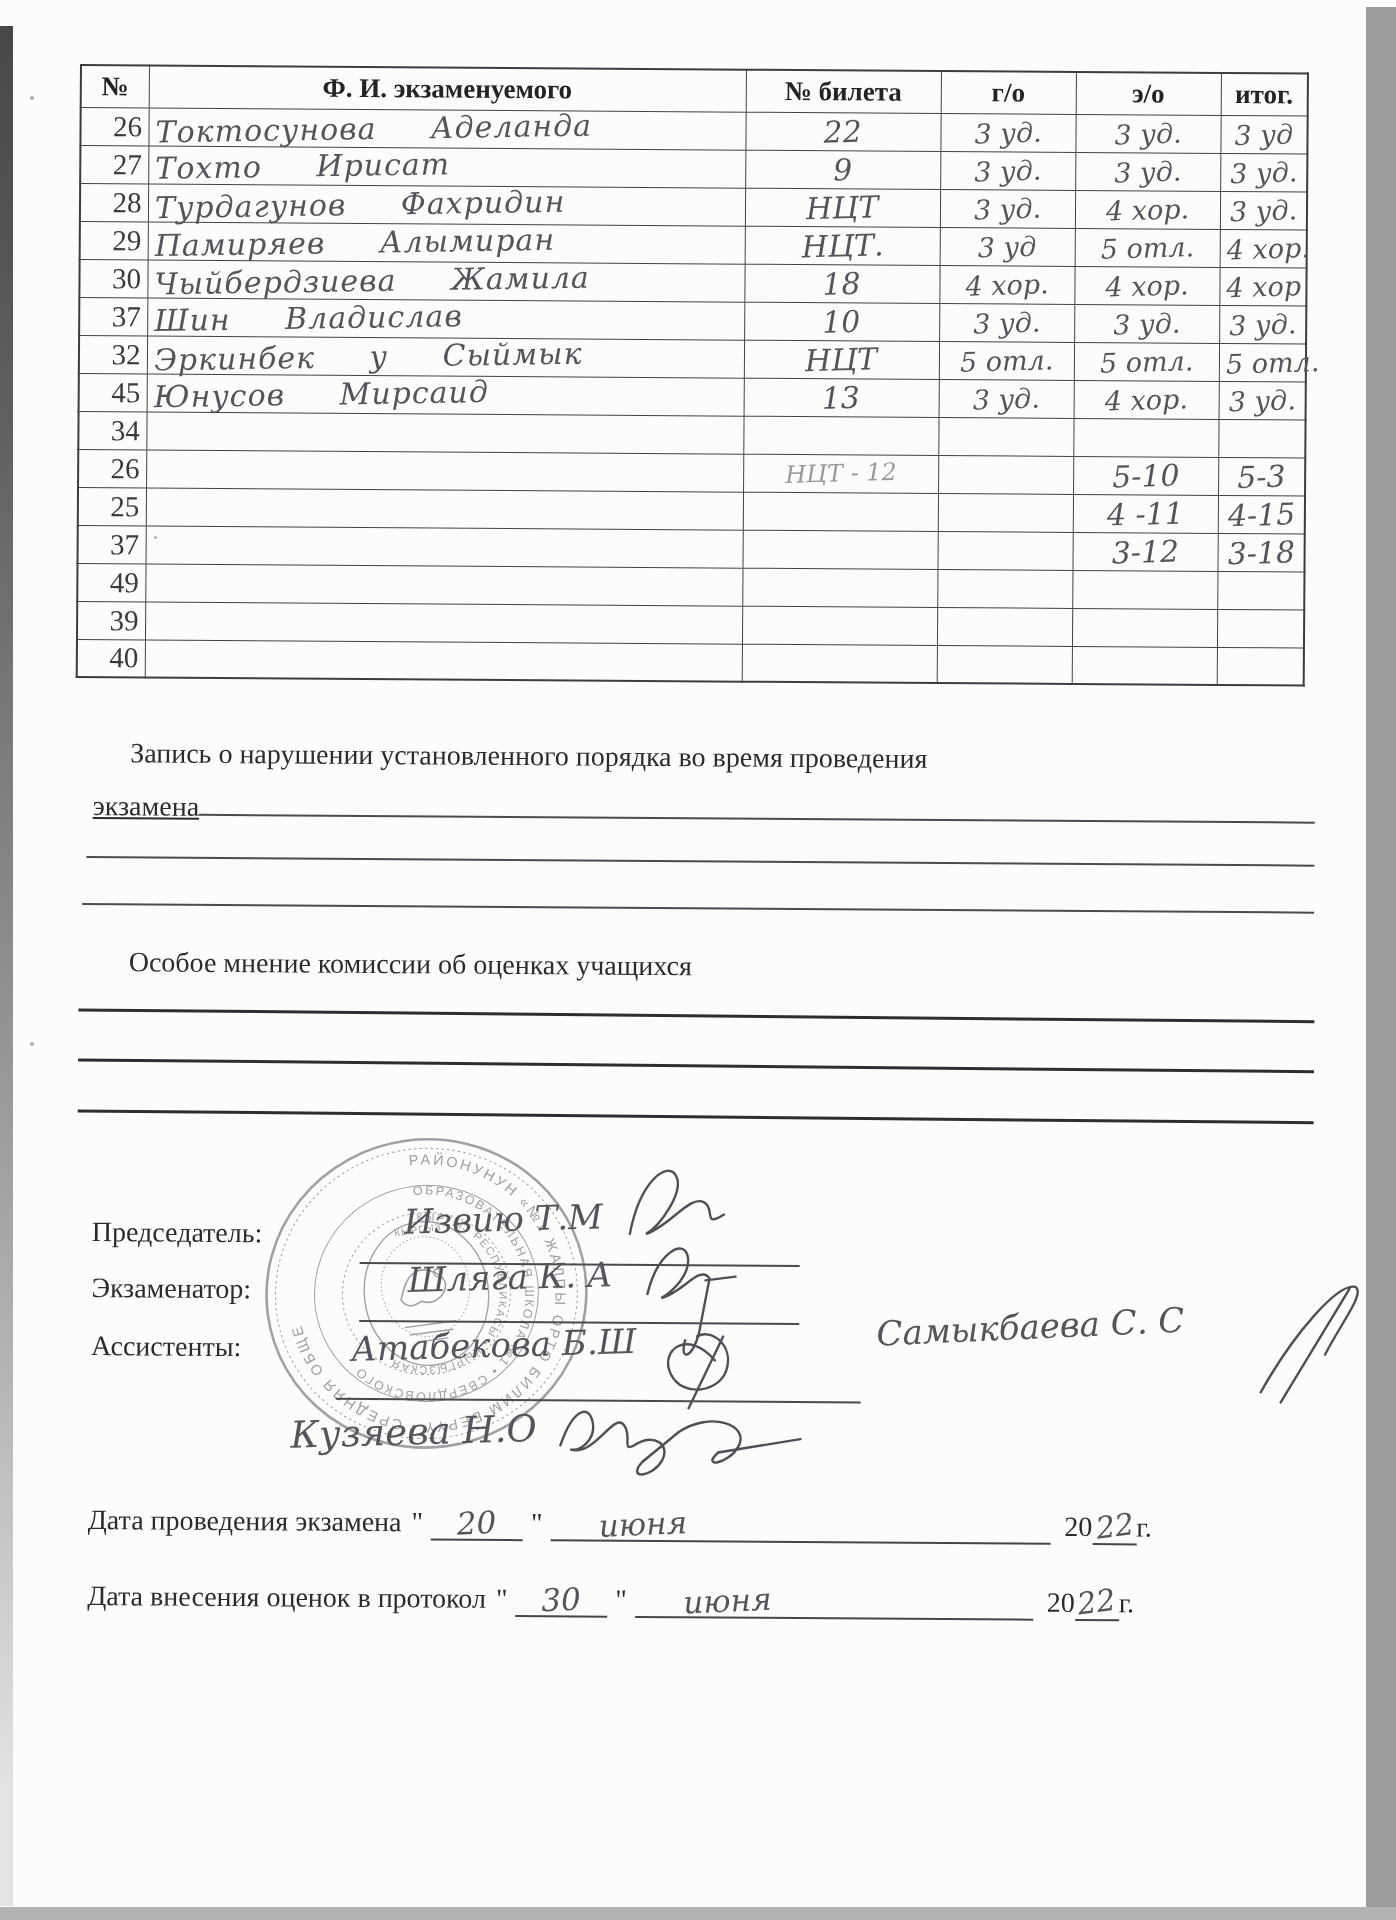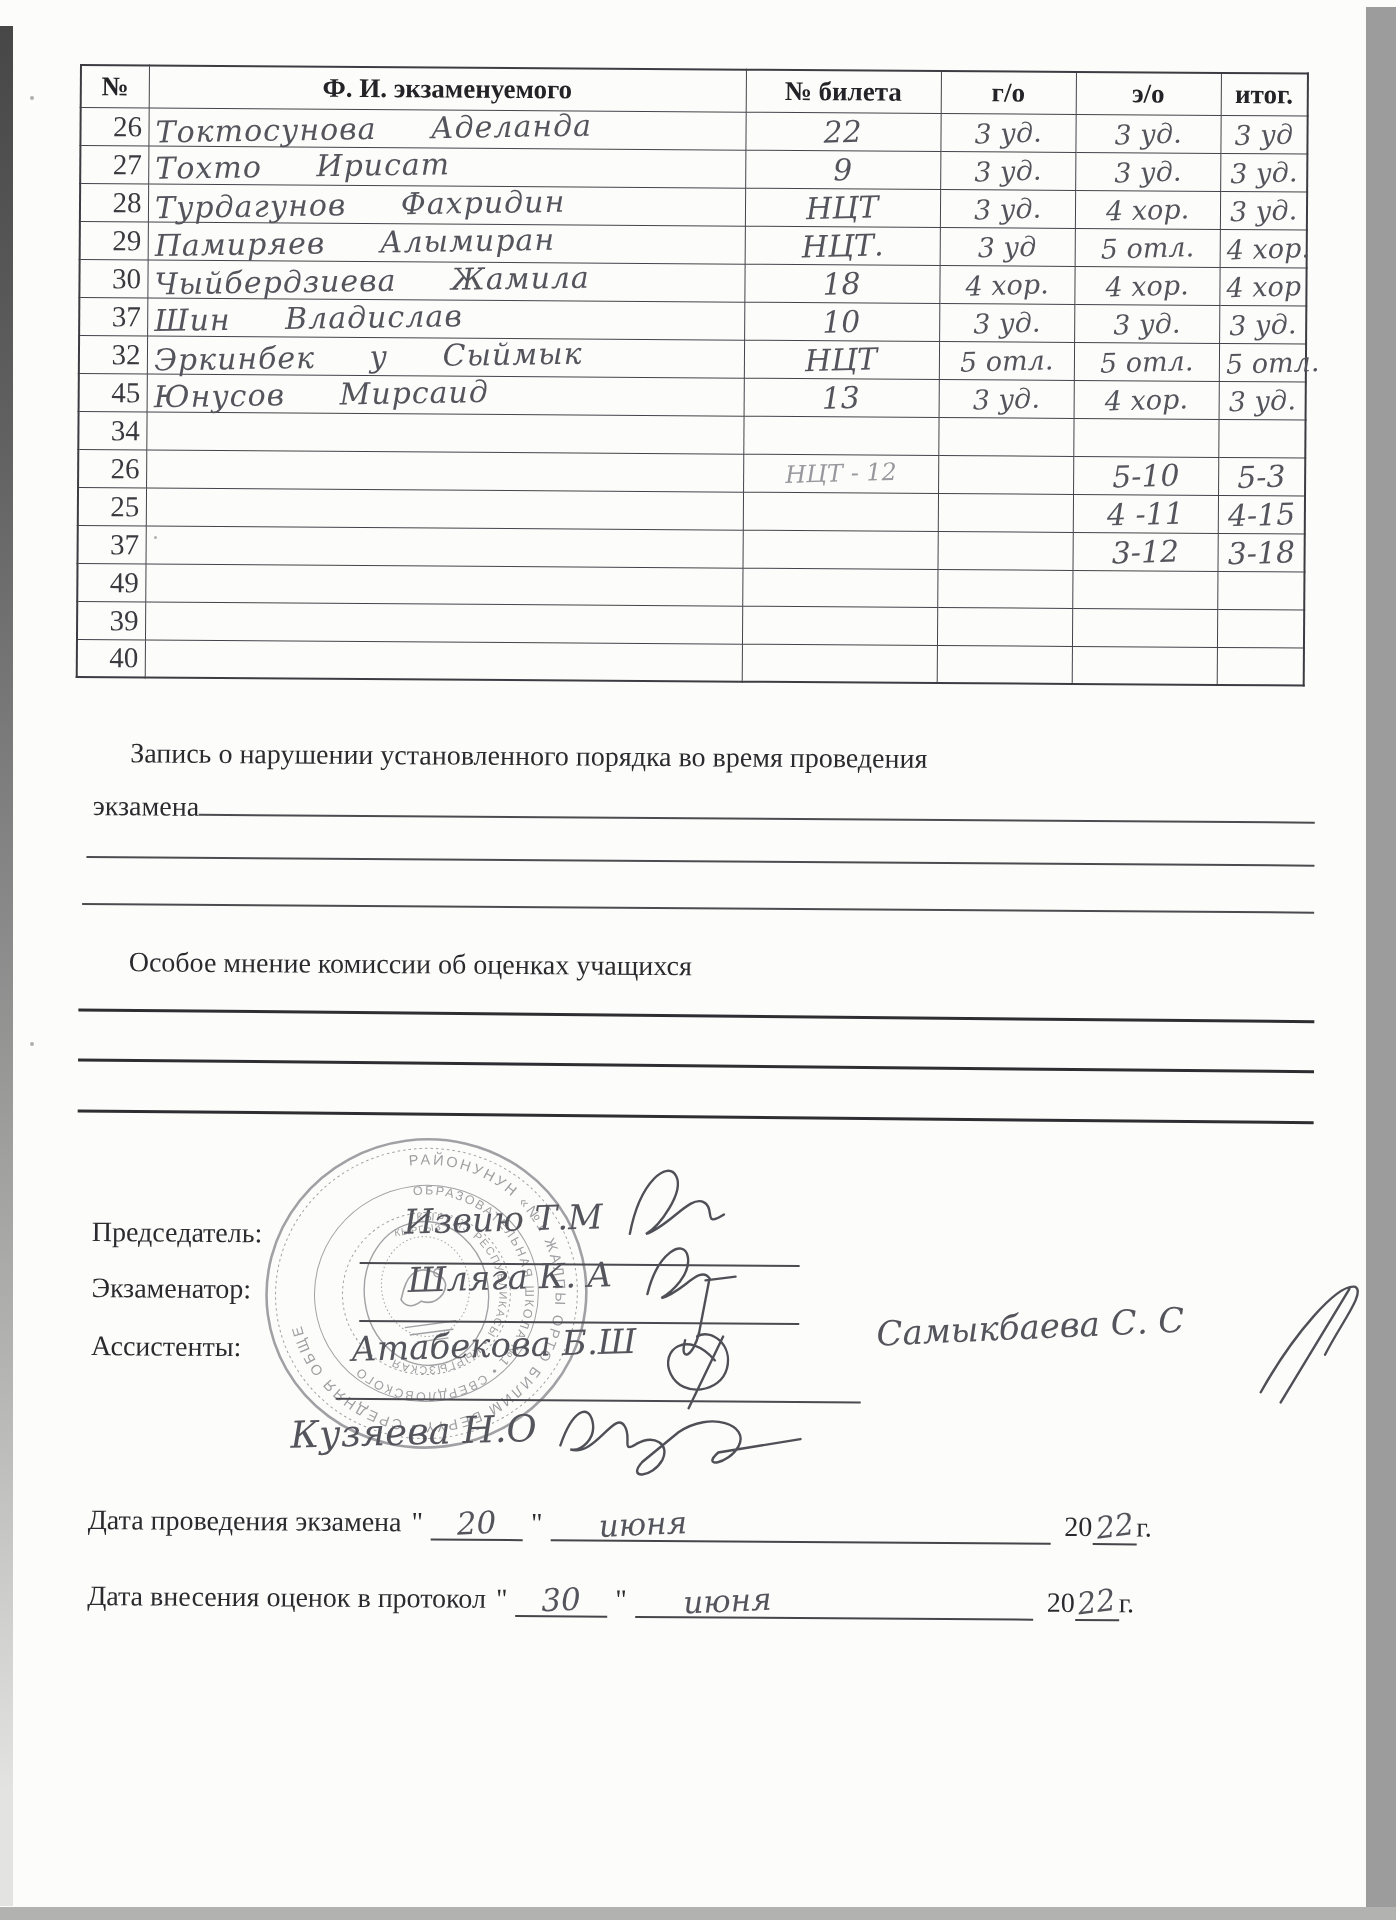--- a/index.html
+++ b/index.html
@@ -207,21 +207,21 @@
           <td class="ticket"><span class="hw"></span></td>
           <td class="go"><span class="hw"></span></td>
           <td class="eo"><span class="hw"></span></td>
           <td class="tot"><span class="hw"></span></td>
         </tr>
       </tbody>
     </table>
 
     <div class="printed" style="left:135px;top:737px;">Запись о нарушении установленного порядка во время проведения</div>
     <div class="fill-row" style="left:98px;top:779px;width:1222px;">
-      <span class="printed" style="position:static;">экзамена</span>
+      <span class="printed" style="position:static;text-decoration:underline;">экзамена</span>
       <span class="tail"></span>
     </div>
     <div class="blankline" style="left:92px;top:856px;width:1228px;"></div>
     <div class="blankline" style="left:88px;top:903px;width:1232px;"></div>
 
     <div class="printed" style="left:135px;top:946px;">Особое мнение  комиссии об оценках учащихся</div>
     <div class="thickline" style="left:85px;top:1010px;width:1236px;transform:rotate(.15deg);"></div>
     <div class="thickline" style="left:85px;top:1060px;width:1236px;transform:rotate(.15deg);"></div>
     <div class="thickline" style="left:85px;top:1111px;width:1236px;transform:rotate(.15deg);"></div>
 

